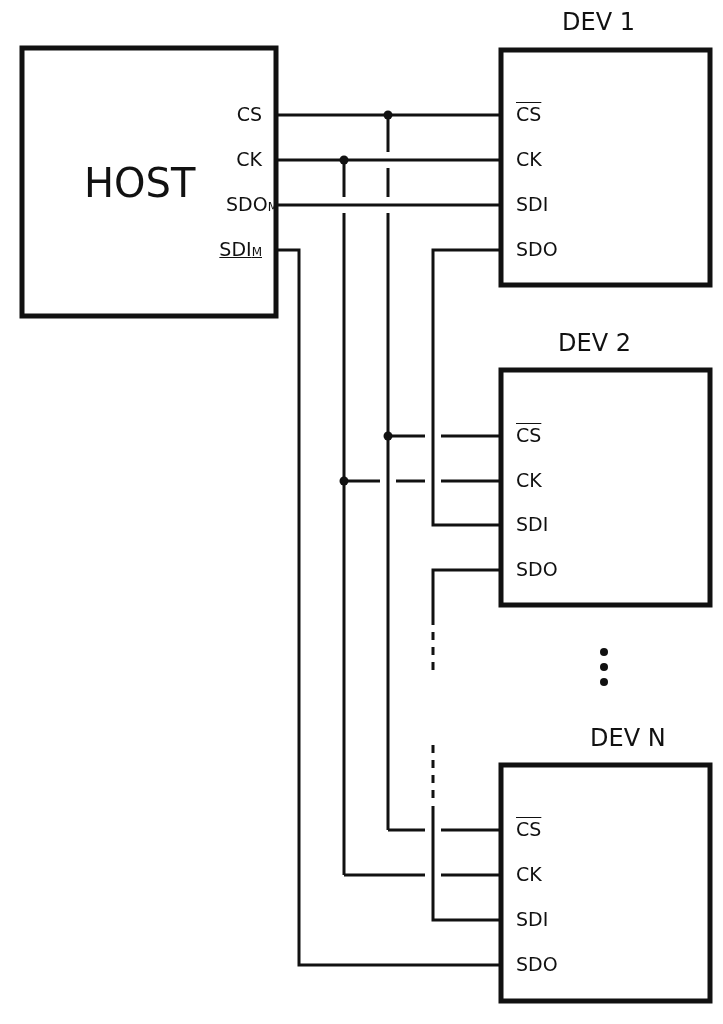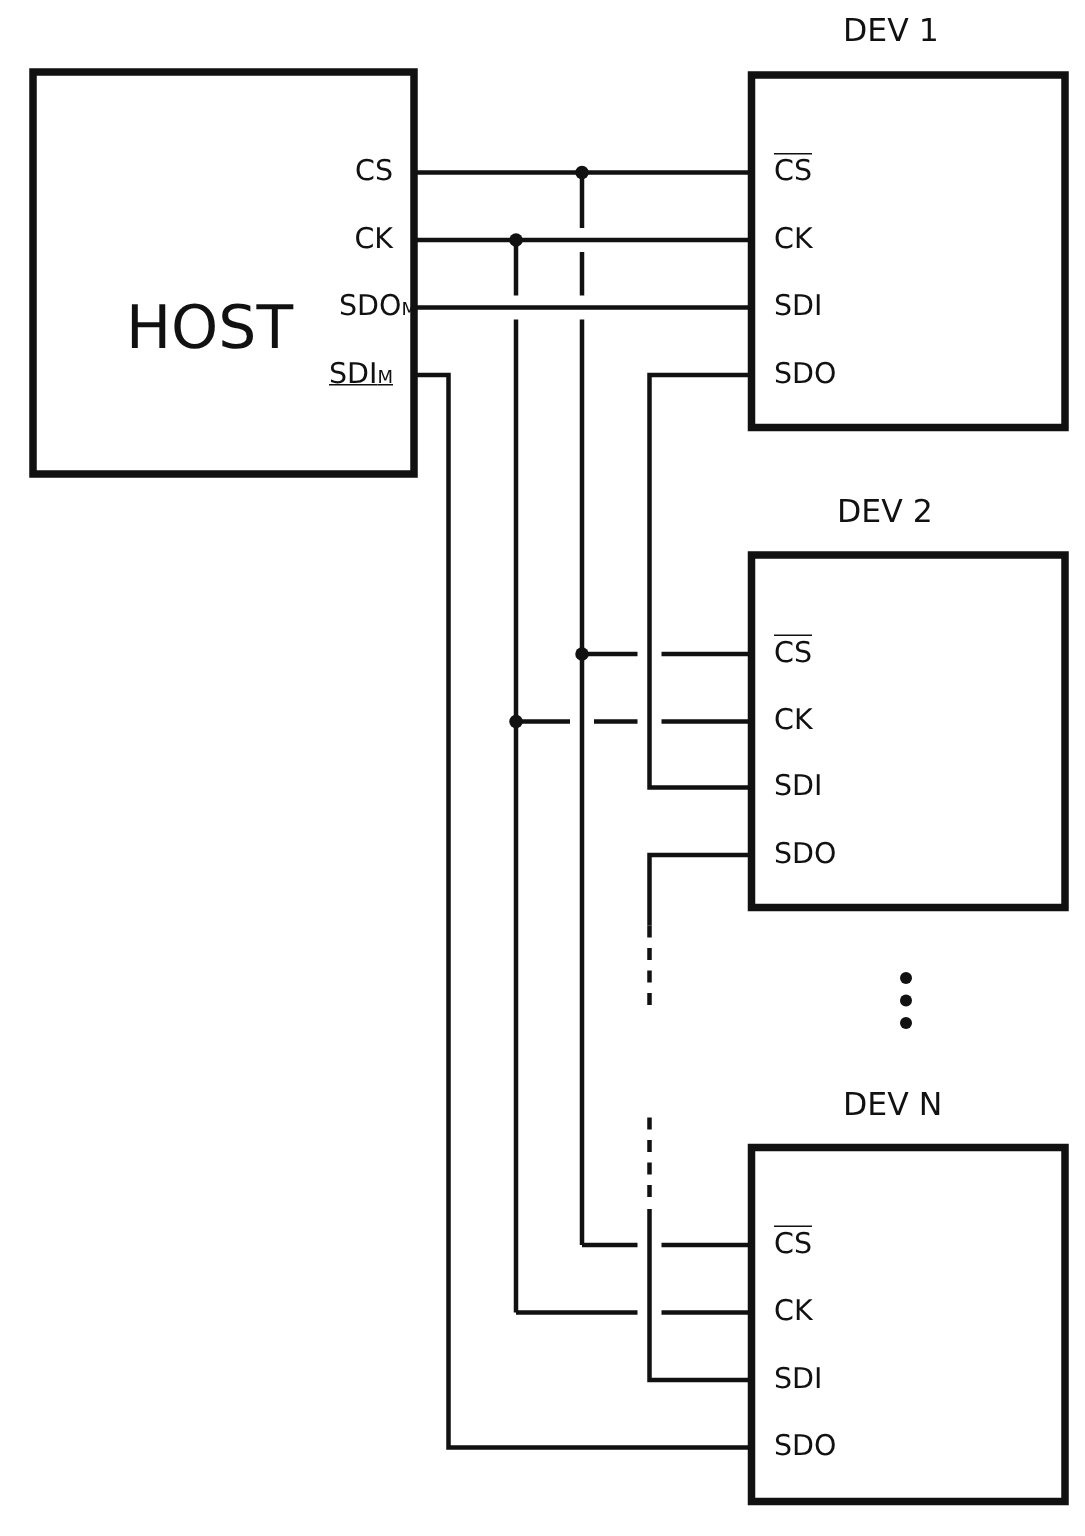--- a/index.html
+++ b/index.html
@@ -4,22 +4,22 @@
 <style>
   html, body { margin: 0; padding: 0; background: #ffffff; }
   body { width: 723px; height: 1024px; position: relative; overflow: hidden; font-family: "DejaVu Sans", sans-serif; }
   svg { position: absolute; left: 0; top: 0; }
   .box { fill: #ffffff; stroke: #111111; stroke-width: 5; }
   .wire { stroke: #111111; stroke-width: 3; fill: none; stroke-linecap: butt; }
   .dot { fill: #111111; }
   .lbl { position: absolute; color: #111111; white-space: nowrap; line-height: 1; }
   .pin { font-size: 19px; }
   .pin-r { text-align: right; }
-  .host-title { font-size: 40px; margin-top: 36px; }
-  .dev-title { font-size: 21px; }
+  .host-title { font-size: 40px; }
+  .dev-title { font-size: 24px; }
   .ovl { text-decoration: overline; }
   .sub { font-size: 12px; }
 </style>
 </head>
 <body>
 
 <svg width="723" height="1024">
 
   <rect class="box" x="22" y="48" width="254" height="268"></rect>
   <rect class="box" x="501" y="50" width="209" height="235"></rect>
@@ -80,17 +80,17 @@
 <div class="lbl pin" style="left:516px; top:150px;">CK</div>
 <div class="lbl pin" style="left:516px; top:195px;">SDI</div>
 <div class="lbl pin" style="left:516px; top:240px;">SDO</div>
 
 <div class="lbl dev-title" style="left:558px; top:331px;">DEV 2</div>
 <div class="lbl pin ovl" style="left:516px; top:426px;">CS</div>
 <div class="lbl pin" style="left:516px; top:471px;">CK</div>
 <div class="lbl pin" style="left:516px; top:515px;">SDI</div>
 <div class="lbl pin" style="left:516px; top:560px;">SDO</div>
 
-<div class="lbl dev-title" style="left:562px; top:726px;">DEV N</div>
+<div class="lbl dev-title" style="left:590px; top:726px;">DEV N</div>
 <div class="lbl pin ovl" style="left:516px; top:820px;">CS</div>
 <div class="lbl pin" style="left:516px; top:865px;">CK</div>
 <div class="lbl pin" style="left:516px; top:910px;">SDI</div>
 <div class="lbl pin" style="left:516px; top:955px;">SDO</div>
 
 </body></html>

